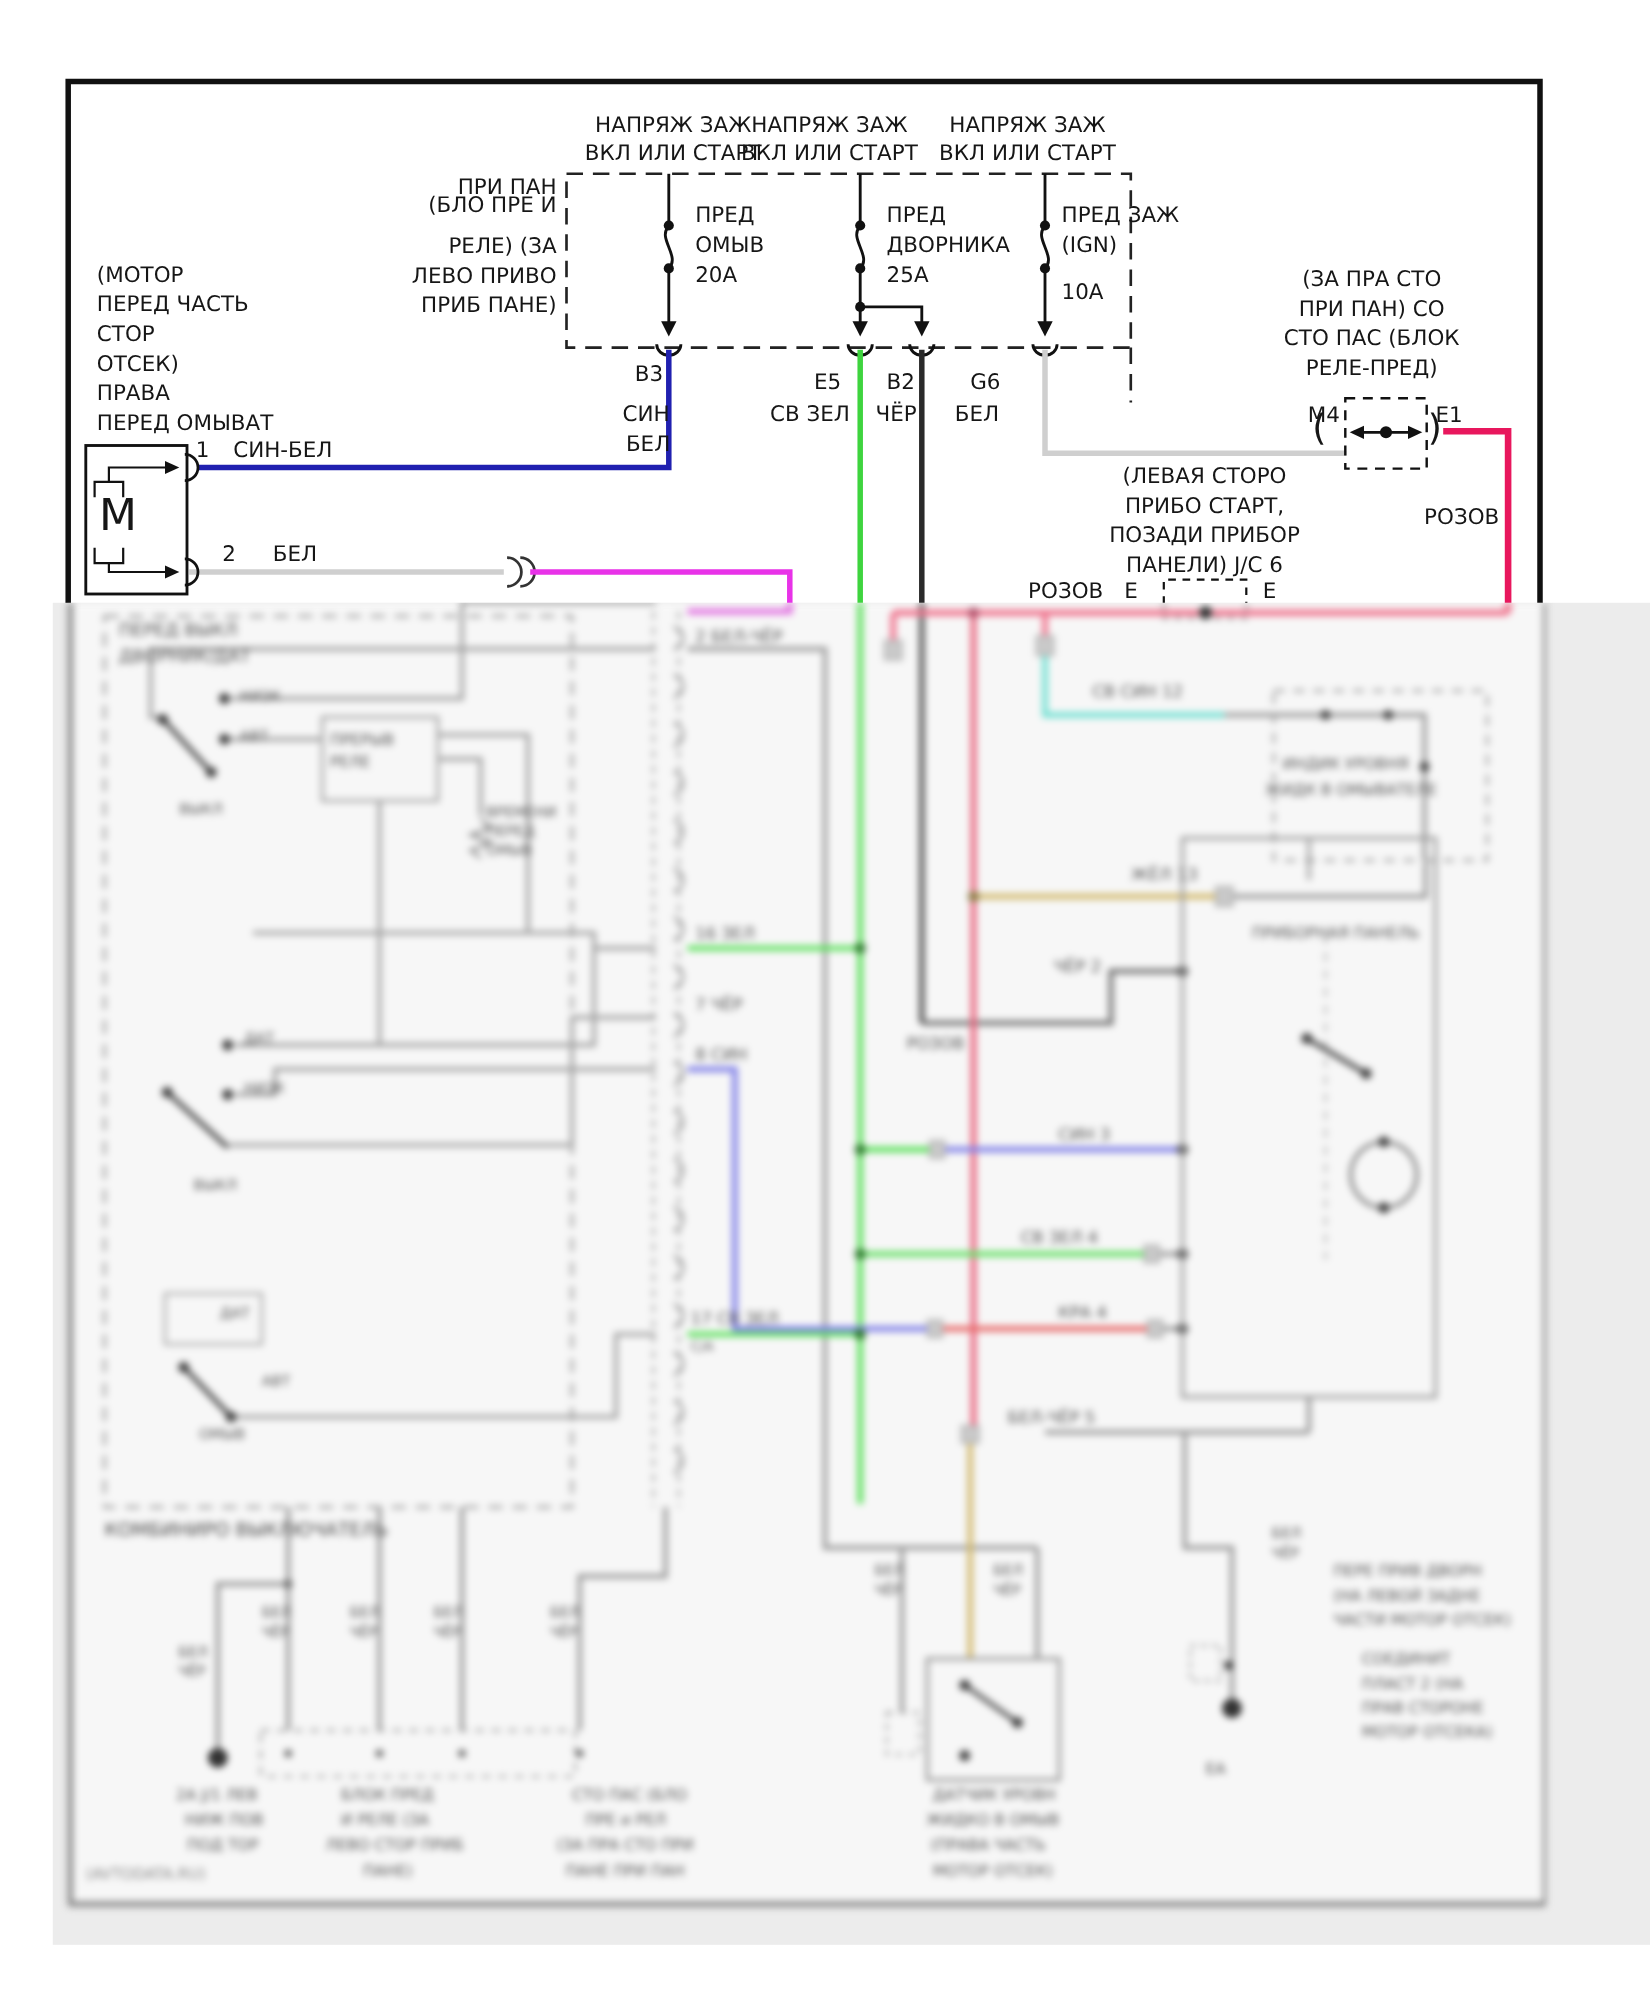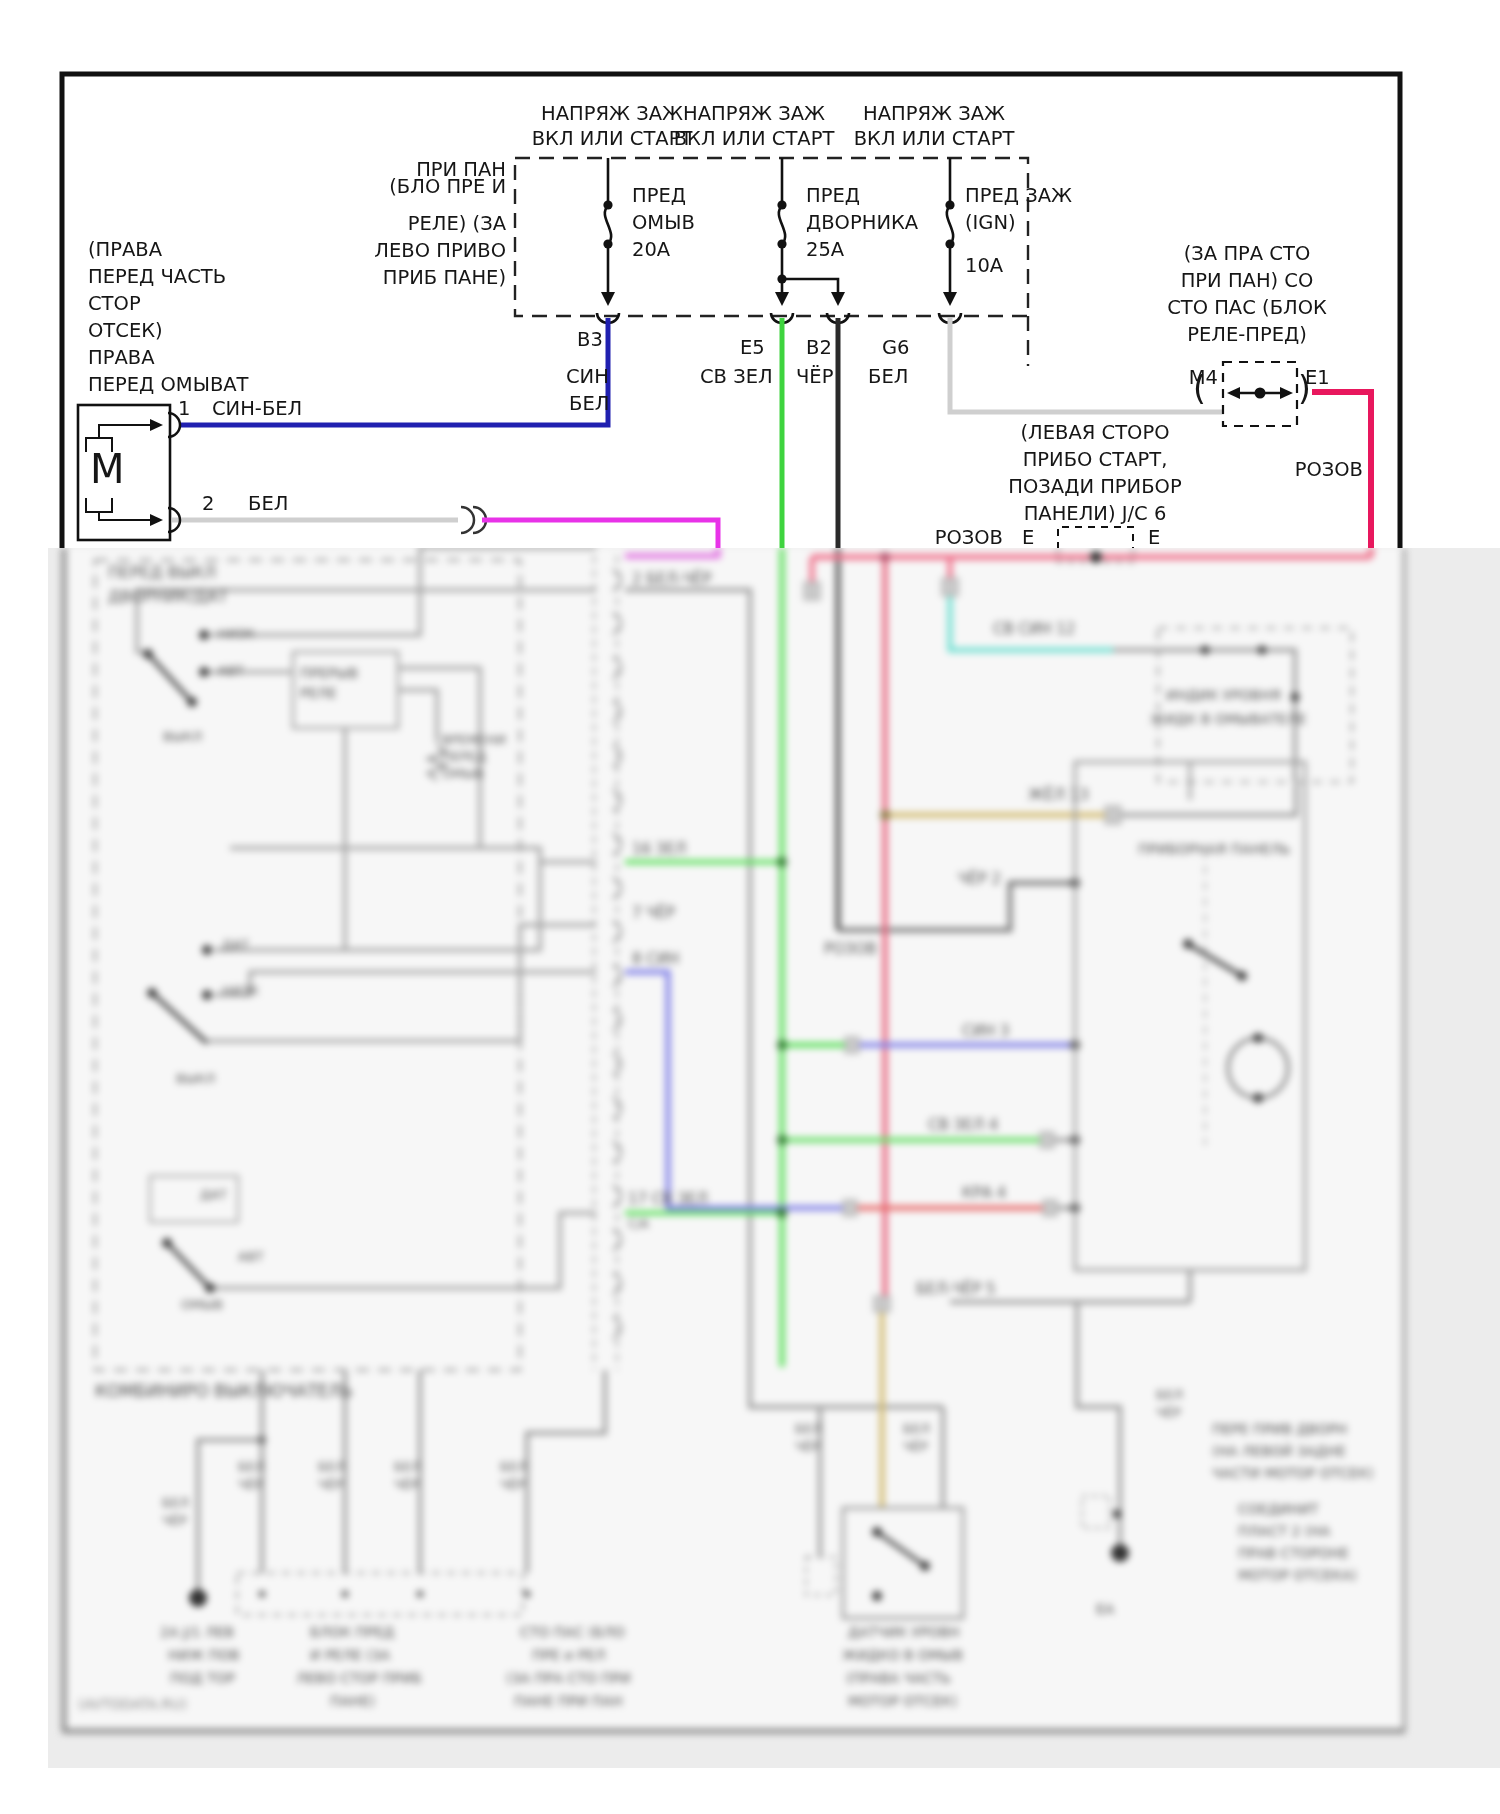--- a/index.html
+++ b/index.html
@@ -150,21 +150,21 @@
     <div class="L" style="left:740px;top:338px">Е5</div>
     <div class="L" style="left:806px;top:338px">В2</div>
     <div class="L" style="left:882px;top:338px">G6</div>
 
     <div class="L" style="left:566px;top:367px">СИН</div>
     <div class="L" style="left:569px;top:394px">БЕЛ</div>
     <div class="L" style="left:700px;top:367px">СВ ЗЕЛ</div>
     <div class="L" style="left:796px;top:367px">ЧЁР</div>
     <div class="L" style="left:868px;top:367px">БЕЛ</div>
 
-    <div class="L" style="left:88px;top:240px">(ПРАВА</div>
+    <div class="L" style="left:88px;top:240px">(МОТОР</div>
     <div class="L" style="left:88px;top:267px">ПЕРЕД ЧАСТЬ</div>
     <div class="L" style="left:88px;top:294px">СТОР</div>
     <div class="L" style="left:88px;top:321px">ОТСЕК)</div>
     <div class="L" style="left:88px;top:348px">ПРАВА</div>
     <div class="L" style="left:88px;top:375px">ПЕРЕД ОМЫВАТ</div>
 
     <div class="L mletter" style="left:90px;top:448px">M</div>
     <div class="L" style="left:178px;top:399px">1</div>
     <div class="L" style="left:212px;top:399px">СИН-БЕЛ</div>
     <div class="L" style="left:202px;top:494px">2</div>

